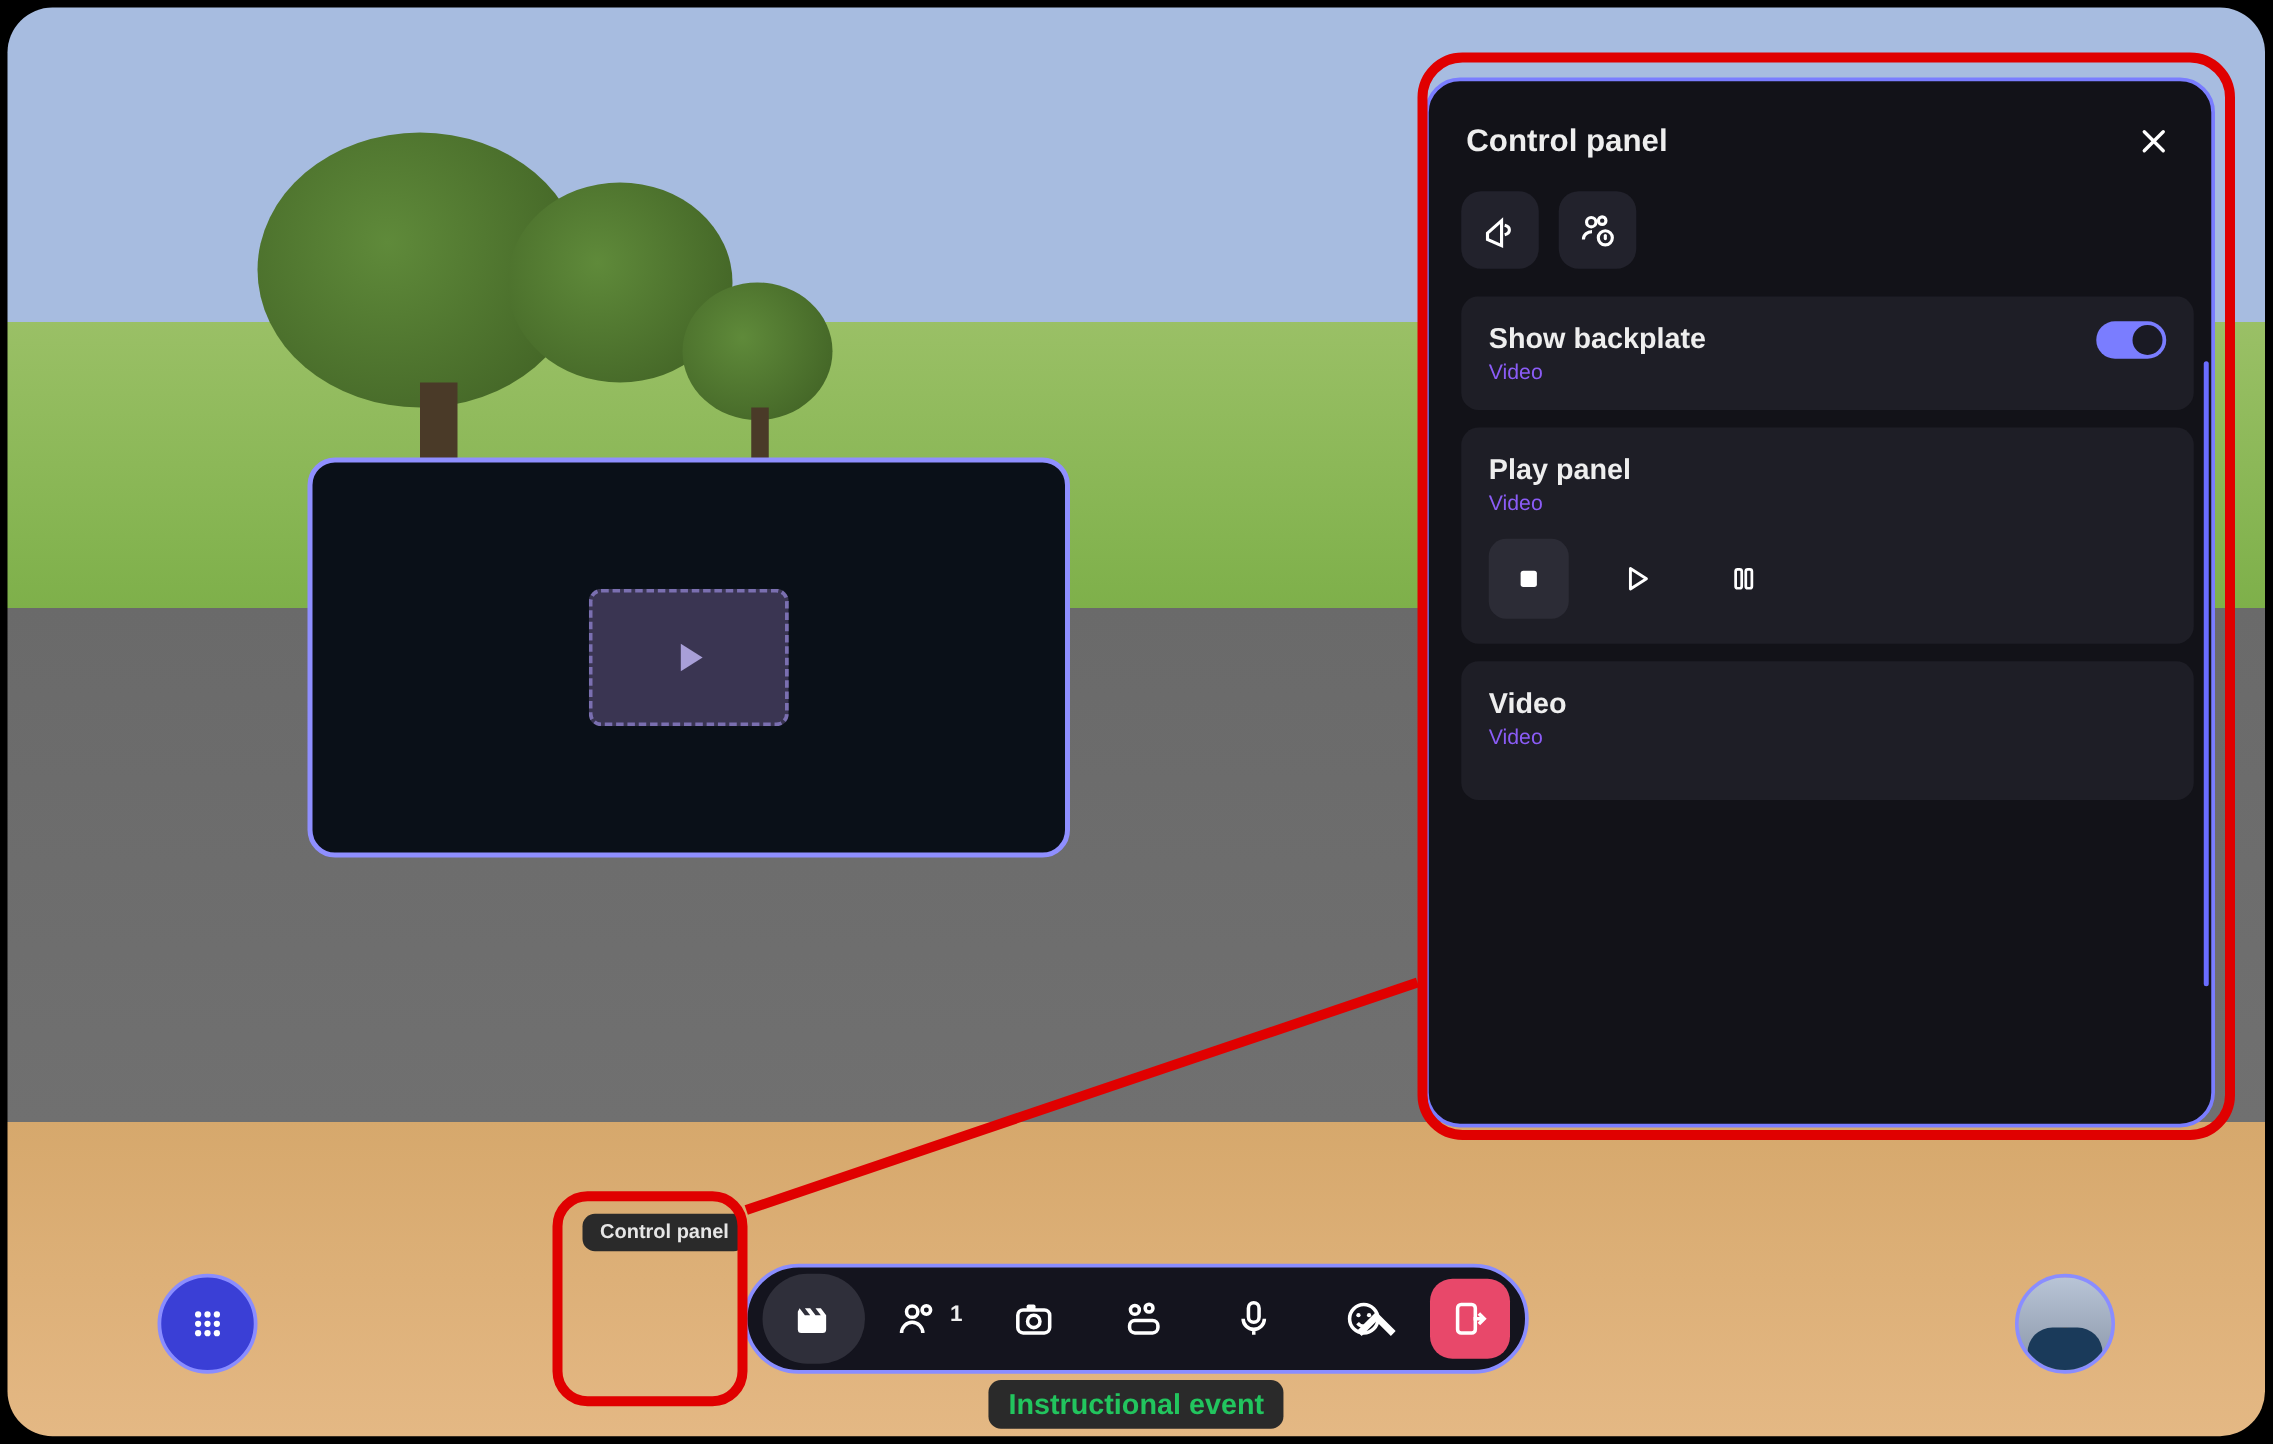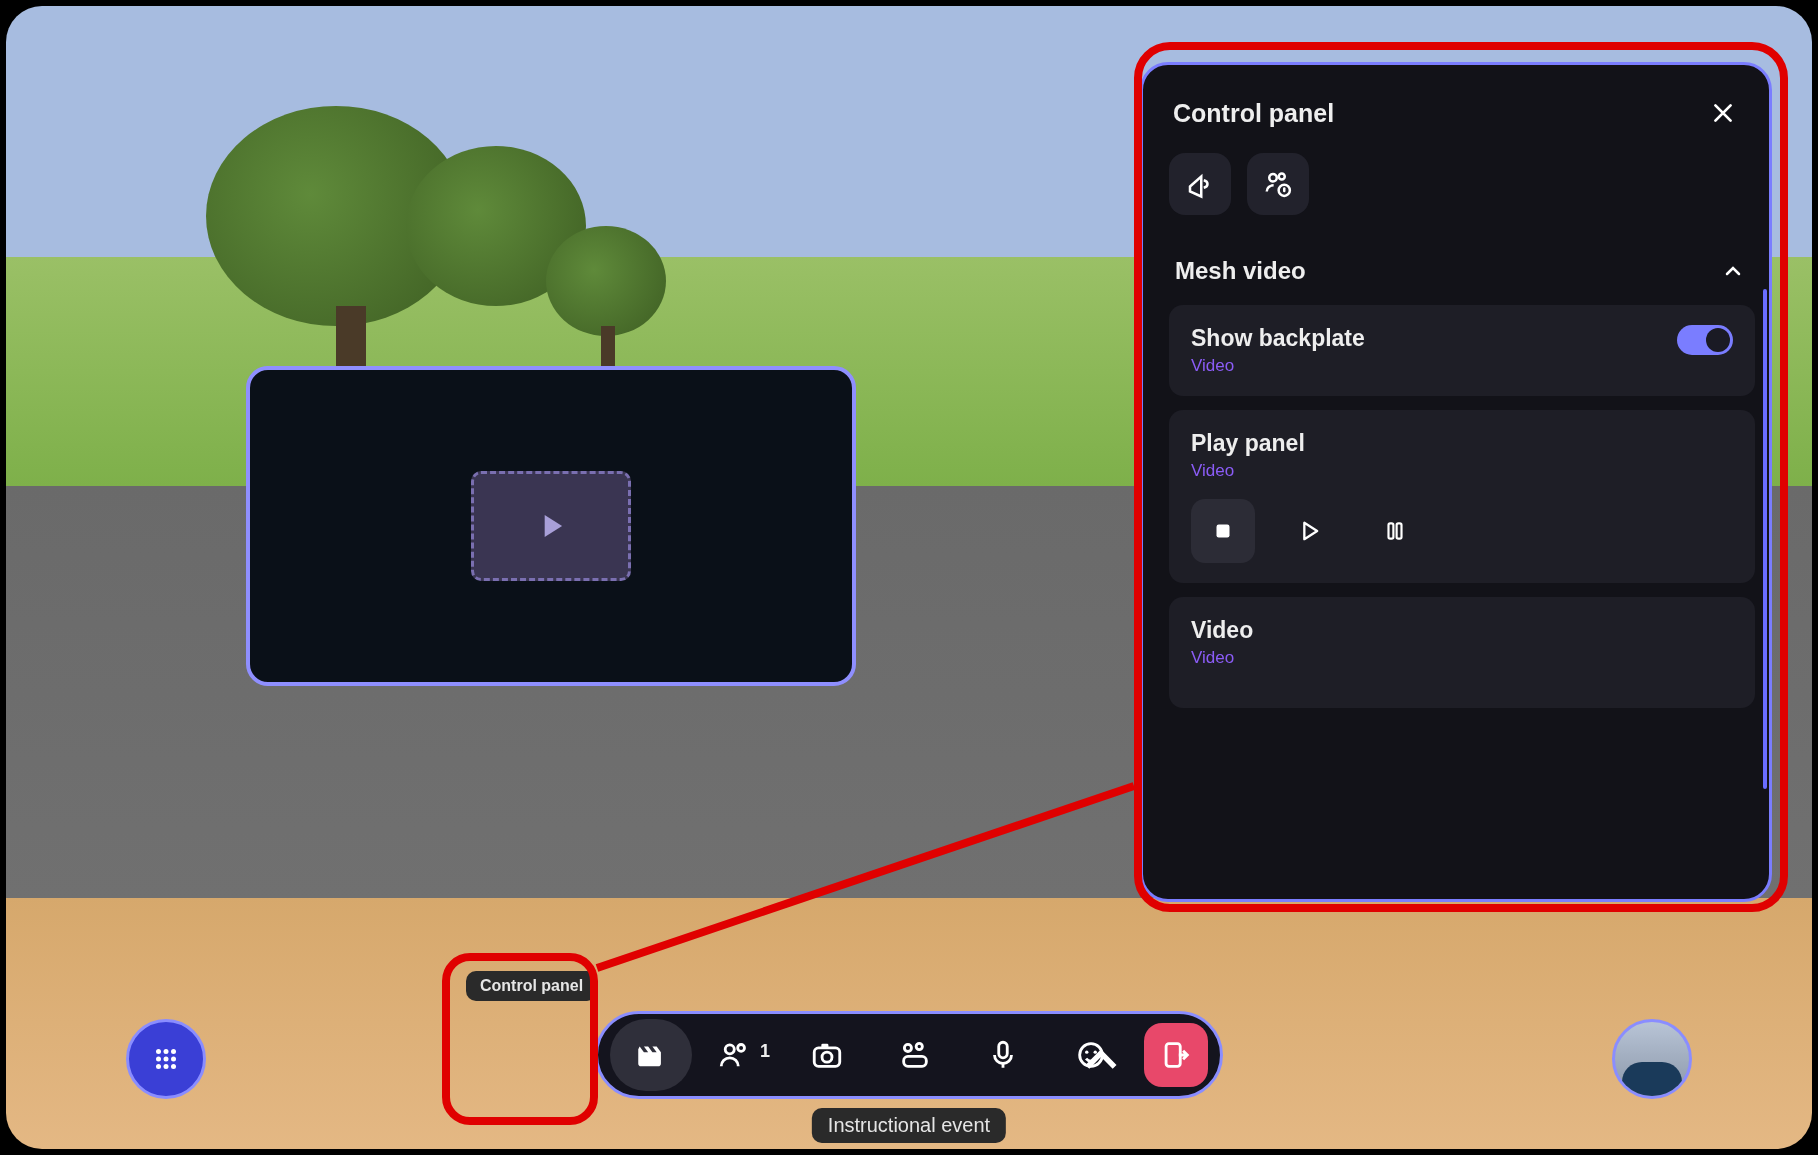--- a/index.html
+++ b/index.html
@@ -97,23 +97,23 @@
 
   .tooltip {
     position:absolute; left:460px; bottom:148px;
     background:#2a2a2a; color:#e6e6e6;
     padding:6px 14px; border-radius:10px;
     font-size:16px; font-weight:600;
   }
   .bottom-label {
     position:absolute; left:50%; transform:translateX(-50%);
     bottom:6px;
-    background:#2a2a2a; color:#e5e5e5;
+    background:#2a2a2a; color:#22c55e;
     padding:6px 16px; border-radius:10px;
-    font-size:20px; font-weight:400;
+    font-size:23px; font-weight:700;
   }
 
   
   .control-panel {
     position:absolute; right:40px; top:56px;
     width:632px; height:840px;
     background:#121218;
     border:3px solid #7a7dff;
     border-radius:28px;
     padding:26px 0 14px 0;
@@ -299,26 +299,20 @@
           <circle cx="15" cy="6" r="2.4" fill="none" stroke="#fff" stroke-width="2"></circle>
           <path d="M3 18c0-3 2.5-5 5.5-5" fill="none" stroke="#fff" stroke-width="2"></path>
           <circle cx="17" cy="17" r="4.5" fill="none" stroke="#fff" stroke-width="2"></circle>
           <rect x="16" y="14.5" width="2" height="4" rx="1" fill="#fff"></rect>
         </svg>
       </div>
     </div>
 
     <div class="cp-body">
       <div class="scroll-indicator"></div>
-      <div class="cp-section-head">
-        <div class="cp-section-title">Mesh video</div>
-        <svg viewBox="0 0 24 24" width="24" height="24">
-          <path d="M6 15l6-6 6 6" stroke="#fff" stroke-width="2.5" fill="none" stroke-linecap="round"></path>
-        </svg>
-      </div>
 
       <div class="cp-card">
         <div class="cp-card-row">
           <div>
             <div class="cp-card-title">Show backplate</div>
             <div class="cp-card-sub">Video</div>
           </div>
           <div class="toggle">
             <div class="knob"></div>
           </div>

